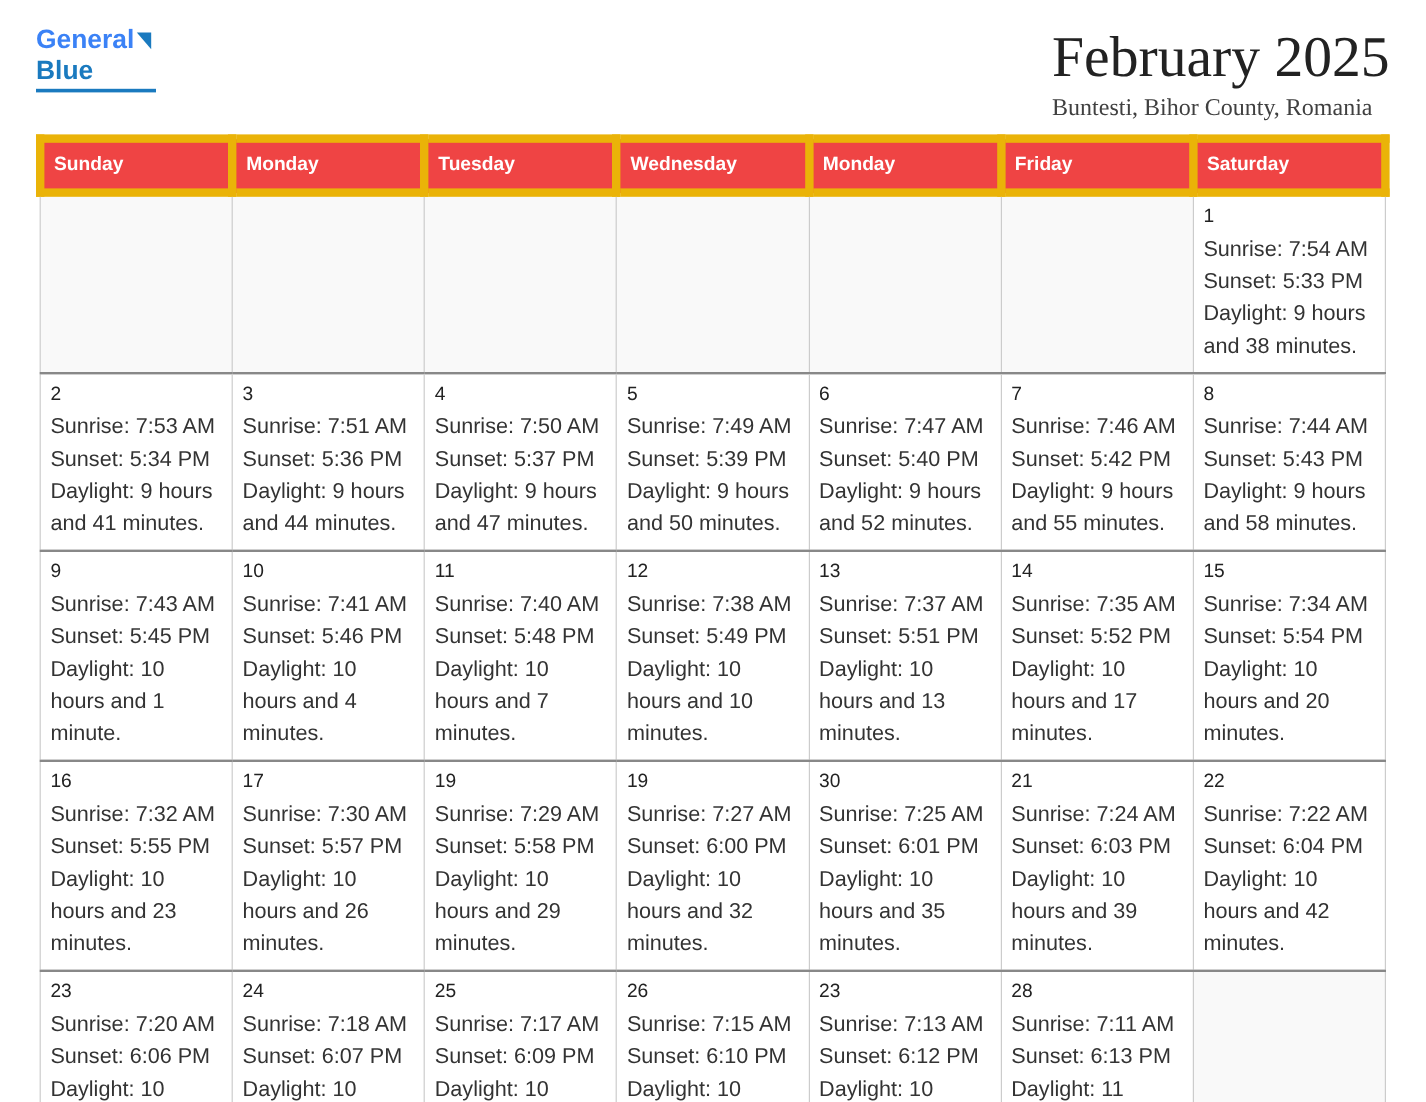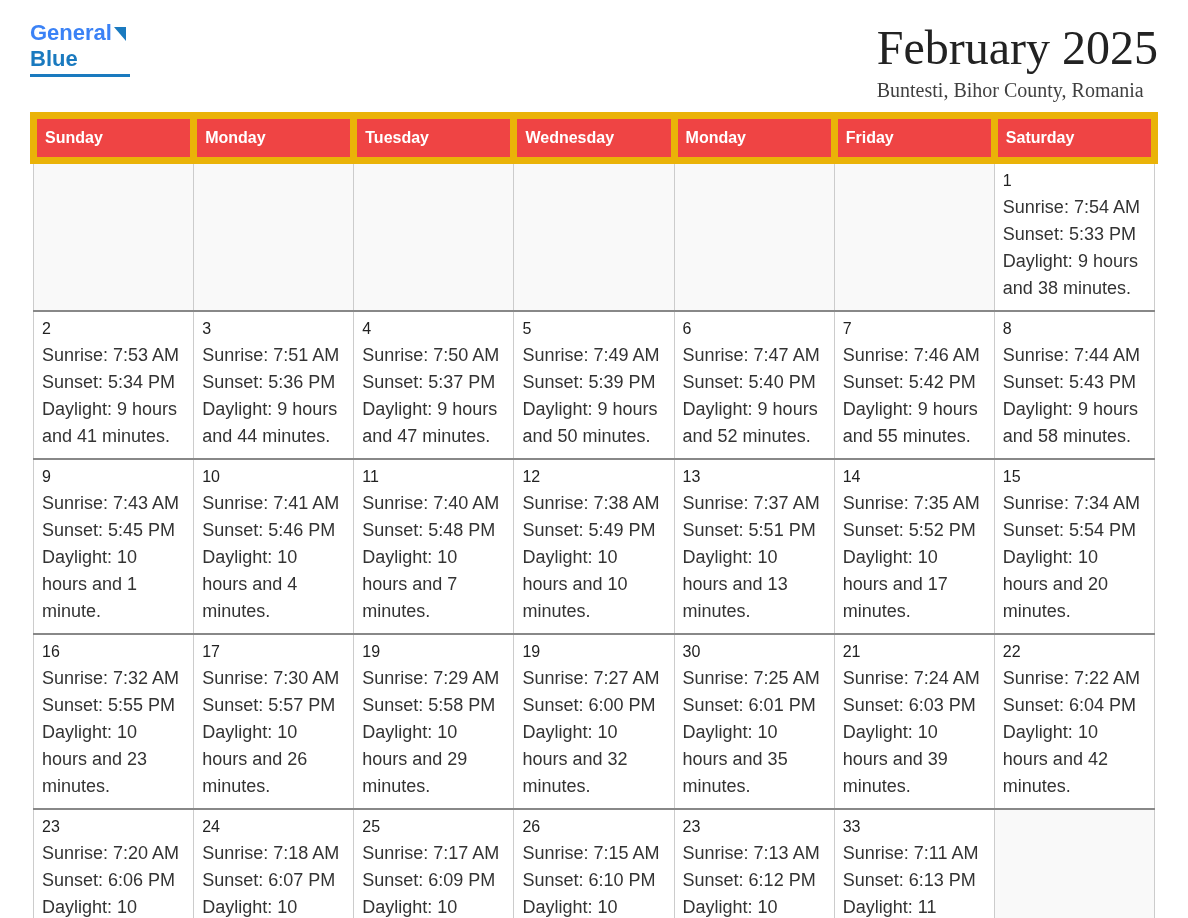--- a/index.html
+++ b/index.html
@@ -316,21 +316,21 @@
 Sunset: 6:10 PM
 Daylight: 10 hours and 55 minutes.</div>
         </td>
         <td>
           <div class="day-number">23</div>
           <div class="day-info">Sunrise: 7:13 AM
 Sunset: 6:12 PM
 Daylight: 10 hours and 58 minutes.</div>
         </td>
         <td>
-          <div class="day-number">33</div>
+          <div class="day-number">28</div>
           <div class="day-info">Sunrise: 7:11 AM
 Sunset: 6:13 PM
 Daylight: 11 hours and 1 minute.</div>
         </td>
         <td class="empty"></td>
       </tr>
     </tbody>
 </table>
 
 </body></html>

